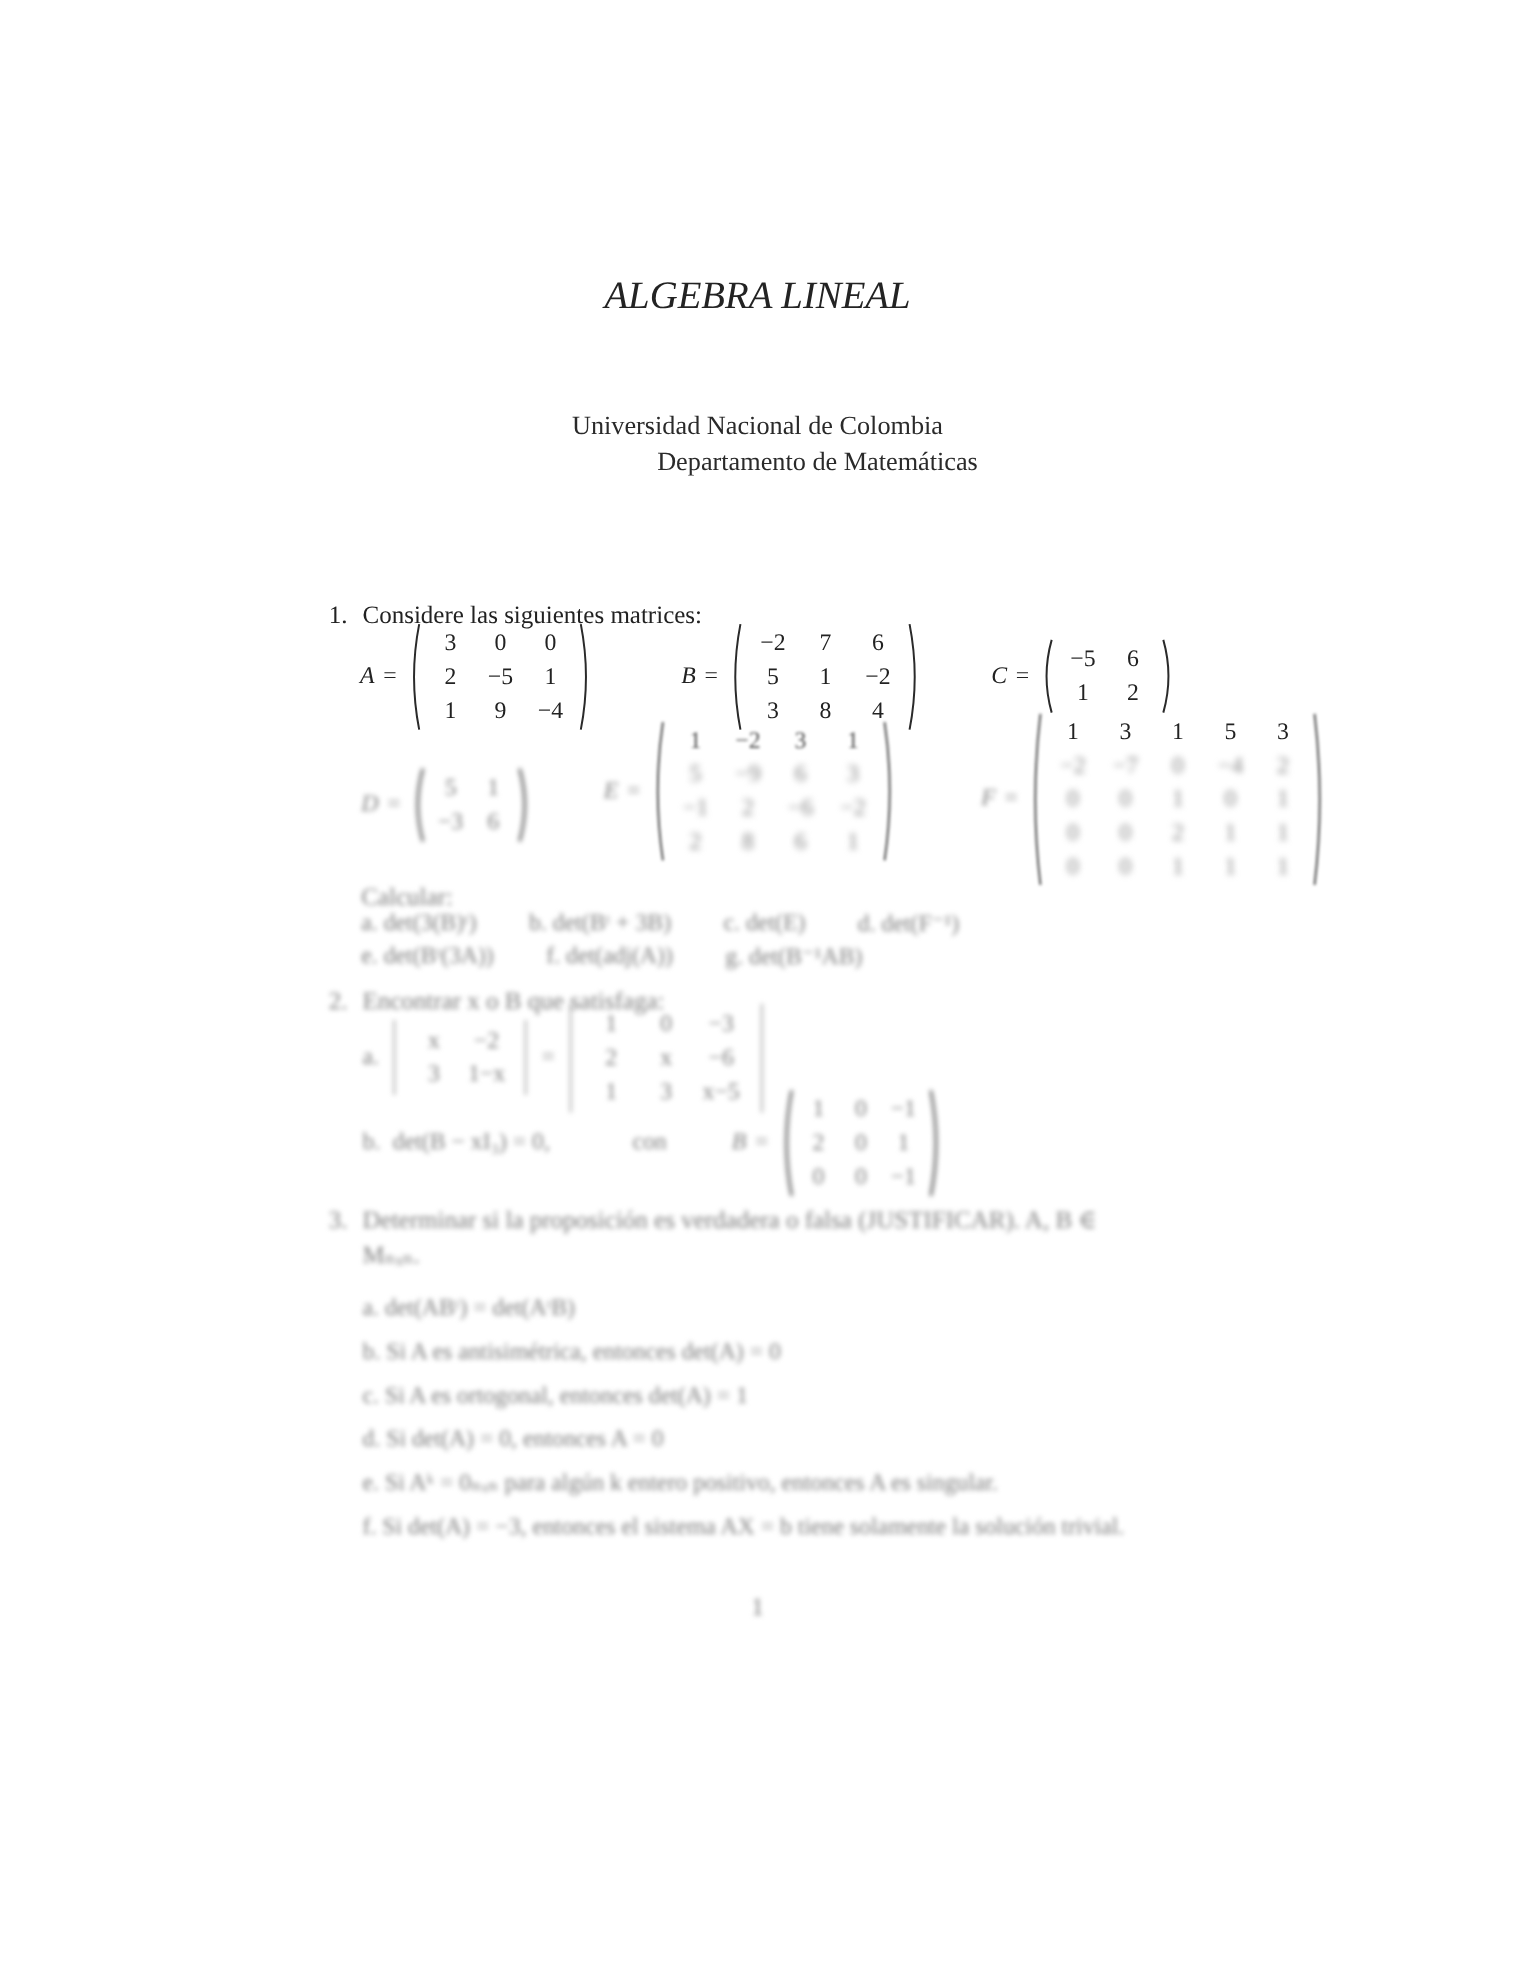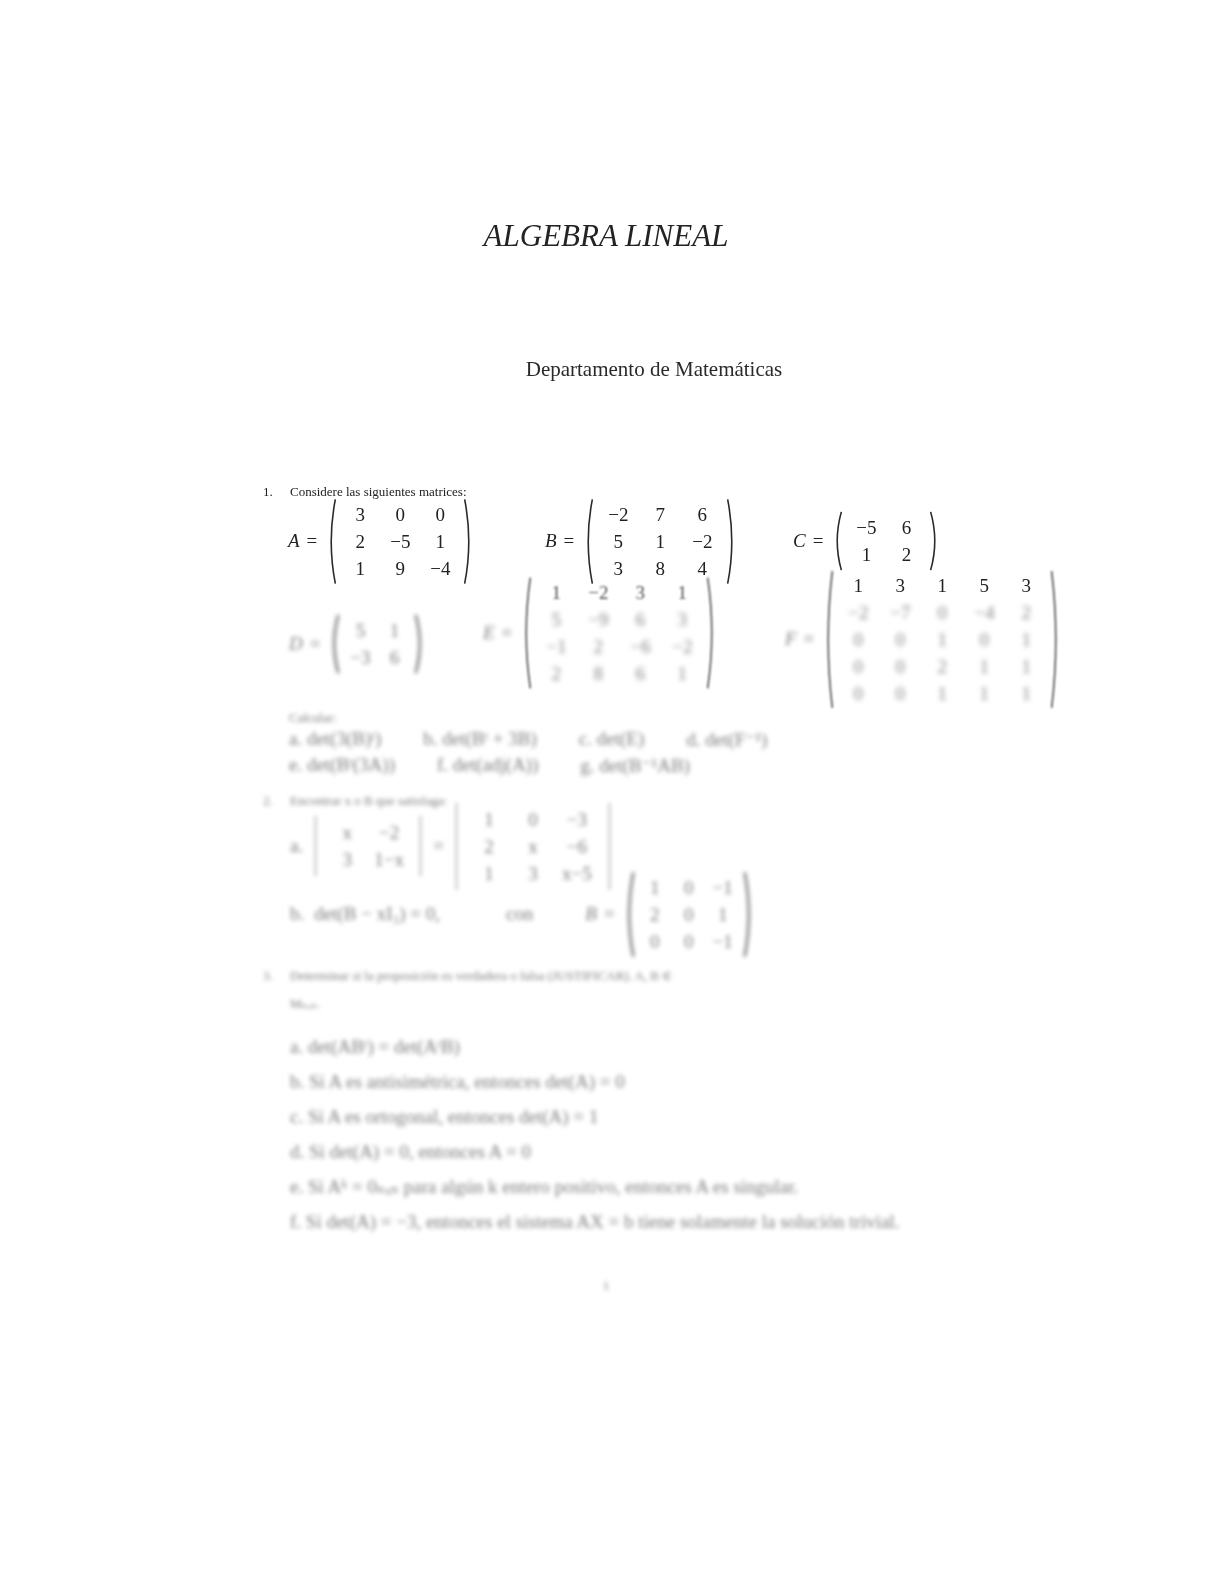--- a/index.html
+++ b/index.html
@@ -5,21 +5,21 @@
   html,body{margin:0;padding:0;background:#ffffff;}
   .page{
     position:relative;width:1224px;height:1584px;background:#ffffff;
     font-family:"Liberation Serif","DejaVu Serif",serif;color:#222;
     overflow:hidden;
   }
   .abs{position:absolute;}
   .center{left:0;width:1212px;text-align:center;}
   .title{font-size:31px;line-height:41px;color:#232323;}
   .subtitle{font-size:21px;line-height:29px;color:#2a2a2a;}
-  .t19{font-size:13px;line-height:24px;}
+  .t19{font-size:20px;line-height:24px;}
   .numcol{display:inline-block;width:27px;}
   .vit{font-style:italic;}
   
   .mat{display:inline-flex;align-items:center;}
   .mlabel{font-size:19px;margin-right:9px;white-space:pre;}
   .mlabel .eq{margin-left:7px;}
   .mgrid{display:inline-flex;flex-direction:column;justify-content:center;padding:0 3px;}
   .mrow{display:grid;height:27px;line-height:27px;justify-items:center;font-size:19px;}
   .det{border-left:1.4px solid currentColor;border-right:1.4px solid currentColor;padding:0 10px;}
   .paren{flex:0 0 auto;color:#2a2a2a;}
@@ -36,20 +36,21 @@
   .g2a{display:inline-flex;align-items:center;gap:12px;height:94px;font-size:19px;}
   .g2b{display:inline-flex;align-items:center;height:96px;font-size:19px;}
 </style>
 </head>
 <body>
 
 <div class="page">
 
   <div class="abs center title" style="top:215px;font-style:italic;">ALGEBRA LINEAL</div>
 
+  <div class="abs center subtitle" style="top:326px;">Universidad Nacional de Colombia</div>
   <div class="abs center subtitle" style="top:355px;margin-left:48px;">Departamento de Matemáticas</div>
 
   <div class="abs t19" style="left:263px;top:480px;">
     <span class="numcol">1.</span><span>Considere las siguientes matrices:</span>
   </div>
 
   <div class="abs mat" style="left:288px;top:496px;height:90px;">
     <span class="mlabel"><span class="vit">A</span><span class="eq">=</span></span>
       <span class="mat">
         <svg viewBox="0 0 10 100" preserveAspectRatio="none" width="11" height="87" class="paren">

